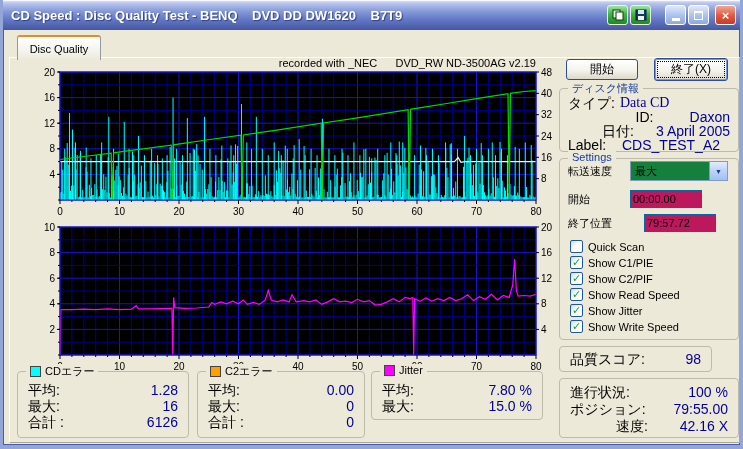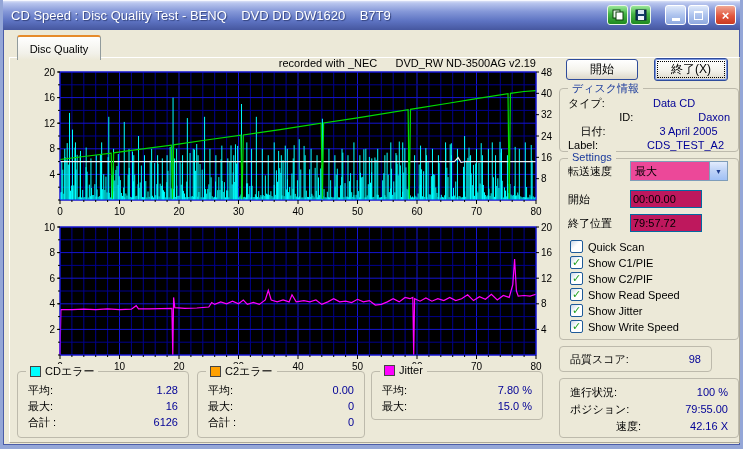--- a/index.html
+++ b/index.html
@@ -4,21 +4,21 @@
 <style>
   html,body{margin:0;padding:0;width:743px;height:449px;overflow:hidden;
     font-family:"Liberation Sans","DejaVu Sans",sans-serif;}
   .window{position:relative;width:743px;height:449px;background:#ECE9D8;
     box-sizing:border-box;border-left:3px solid #94A6D7;border-right:3px solid #94A6D7;
     border-bottom:4px solid #94A6D7;box-shadow:inset 0 0 0 1px #4A5CA8;}
   
   .titlebar{position:absolute;left:0;top:0;width:100%;height:30px;
     background:linear-gradient(180deg,#E9EDFA 0%,#B9C6EE 10%,#8598D8 38%,#5D73C2 70%,#46579F 100%);
     display:flex;align-items:center;box-shadow:inset 0 1px 0 #F6F8FE;}
-  .title{color:#FFFFFF;font-weight:normal;font-size:13px;padding-left:8px;
+  .title{color:#FFFFFF;font-weight:bold;font-size:13px;padding-left:8px;
     white-space:pre;text-shadow:1px 1px 1px #32427E;flex:1;overflow:hidden;}
   .tb-btn{width:21px;height:20px;border-radius:3px;margin-left:2px;
     display:flex;align-items:center;justify-content:center;box-sizing:border-box;
     border:1px solid #FFFFFF;cursor:default;}
   .tb-green{background:linear-gradient(180deg,#9BE89B 0%,#44B344 45%,#1F8A1F 100%);
     border-color:#E8F6E8;}
   .tb-sys{background:linear-gradient(180deg,#DFE9FA 0%,#AFC4EE 50%,#8FA9DF 100%);}
   .tb-close{background:linear-gradient(180deg,#F0A894 0%,#E2573F 55%,#C93A22 100%);
     color:#fff;font-weight:bold;font-size:13px;line-height:1;margin-right:4px;margin-left:6px;}
   .tb-gap{width:12px;}
@@ -40,30 +40,30 @@
   #chart-bottom{top:223px;}
   svg text{font:10px "Liberation Sans","DejaVu Sans",sans-serif;fill:#000;}
   
   .grp{position:absolute;border:1px solid #BDBAAC;border-radius:4px;box-sizing:border-box;
     background:#ECE9D8;z-index:5;}
   .legend{position:absolute;top:-8px;left:8px;background:#ECE9D8;padding:0 4px;
     font-size:11px;color:#1A3A9C;white-space:nowrap;display:flex;align-items:center;}
   .legend.black{color:#000;}
   .swatch{width:9px;height:9px;border:1px solid #444;margin-right:4px;display:inline-block;}
   .rows{padding:10px 10px 4px 10px;}
-  .row{display:flex;justify-content:space-between;font-size:11px;line-height:16px;white-space:nowrap;gap:25px;}
+  .row{display:flex;justify-content:space-between;font-size:14px;line-height:16px;white-space:nowrap;}
   .row .lbl{color:#000;}
   .row .val{color:#000096;text-align:right;}
   .row .val2{color:#000096;margin-left:8px;}
   
   .xpbtn{position:absolute;background:linear-gradient(180deg,#FFFFFF 0%,#F4F3EC 55%,#DDD8CA 100%);
     border:1px solid #2F4C9B;border-radius:3px;font-size:12px;color:#000;
     display:flex;align-items:center;justify-content:center;box-sizing:border-box;z-index:5;cursor:default;}
   .xpbtn.focus{outline:1px dotted #000;outline-offset:-4px;box-shadow:0 0 0 1px #7A96DF inset;}
-  .combo{display:flex;border:1px solid #7F9DB9;background:#ec4899;height:20px;width:98px;box-sizing:border-box;}
+  .combo{display:flex;border:1px solid #7F9DB9;background:#15803d;height:20px;width:98px;box-sizing:border-box;}
   .combo .cval{flex:1;padding:2px 4px;font-size:11px;white-space:nowrap;overflow:hidden;}
   .combo .cbtn{width:17px;background:linear-gradient(180deg,#E3ECFD,#C0D4F7 45%,#A0C0F5);
     border-left:1px solid #7F9DB9;display:flex;align-items:center;justify-content:center;
     font-size:7px;color:#1D3C8F;}
   .field{border:1px solid #0369a1;background:#be185d;height:18px;width:72px;font-size:11px;
     padding:1px 2px;box-sizing:border-box;font-family:"Liberation Sans","DejaVu Sans",sans-serif;color:#000;}
   .setrow{display:flex;align-items:center;font-size:11px;margin:6px 8px 0 8px;white-space:nowrap;}
   .setrow .slbl{width:62px;}
   .cbrow{display:flex;align-items:center;font-size:11px;margin:3px 8px 0 10px;white-space:nowrap;}
   .cb{width:13px;height:13px;border:1px solid #1D5A99;border-radius:2px;
@@ -966,27 +966,27 @@
   </div>
 
   <div class="xpbtn" style="left:563px;top:59px;width:72px;height:21px;">開始</div>
   <div class="xpbtn focus" style="left:651px;top:58px;width:74px;height:23px;">終了(X)</div>
 
   <div class="grp" style="left:556px;top:88px;width:180px;height:64px;">
     <div class="legend">ディスク情報</div>
     <div class="rows" style="padding:7px 8px 0 8px;">
       <div class="row" style="line-height:14px;justify-content:flex-start;">
           <span class="lbl" style="width:52px;">タイプ:</span>
-          <span class="val2" style="margin-left:8px;">Data CD</span>
+          <span class="val2" style="margin-left:0;font-family:Liberation Serif, serif;">Data CD</span>
         </div>
       <div class="row" style="line-height:14px;justify-content:flex-end;">
           <span class="lbl" style="width:52px;">ID:</span>
           <span class="val2" style="margin-left:2px;">Daxon</span>
         </div>
-      <div class="row" style="line-height:14px;justify-content:center;">
+      <div class="row" style="line-height:14px;justify-content:flex-end;">
           <span class="lbl" style="width:52px;">日付:</span>
           <span class="val2" style="margin-left:2px;">3 April 2005</span>
         </div>
       <div class="row" style="line-height:14px;justify-content:flex-start;">
           <span class="lbl" style="width:52px;">Label:</span>
           <span class="val2" style="margin-left:2px;">CDS_TEST_A2</span>
         </div>
     </div>
   </div>
 
@@ -996,21 +996,21 @@
       <span class="slbl">転送速度</span>
       <div class="combo">
         <span class="cval">最大</span>
         <span class="cbtn">▼</span>
       </div>
     </div>
     <div class="setrow" style="margin-top:9px;">
       <span class="slbl">開始</span>
       <input class="field" value="00:00.00" style="">
     </div>
-    <div class="setrow" style="">
+    <div class="setrow" style="gap:14px;">
       <span class="slbl">終了位置</span>
       <input class="field" value="79:57.72" style="">
     </div>
     <div class="cbrow" style="margin-top:8px;">
         <span class="cb"></span>
         <span>Quick Scan</span>
       </div>
     <div class="cbrow">
         <span class="cb checked"></span>
         <span>Show C1/PIE</span>

